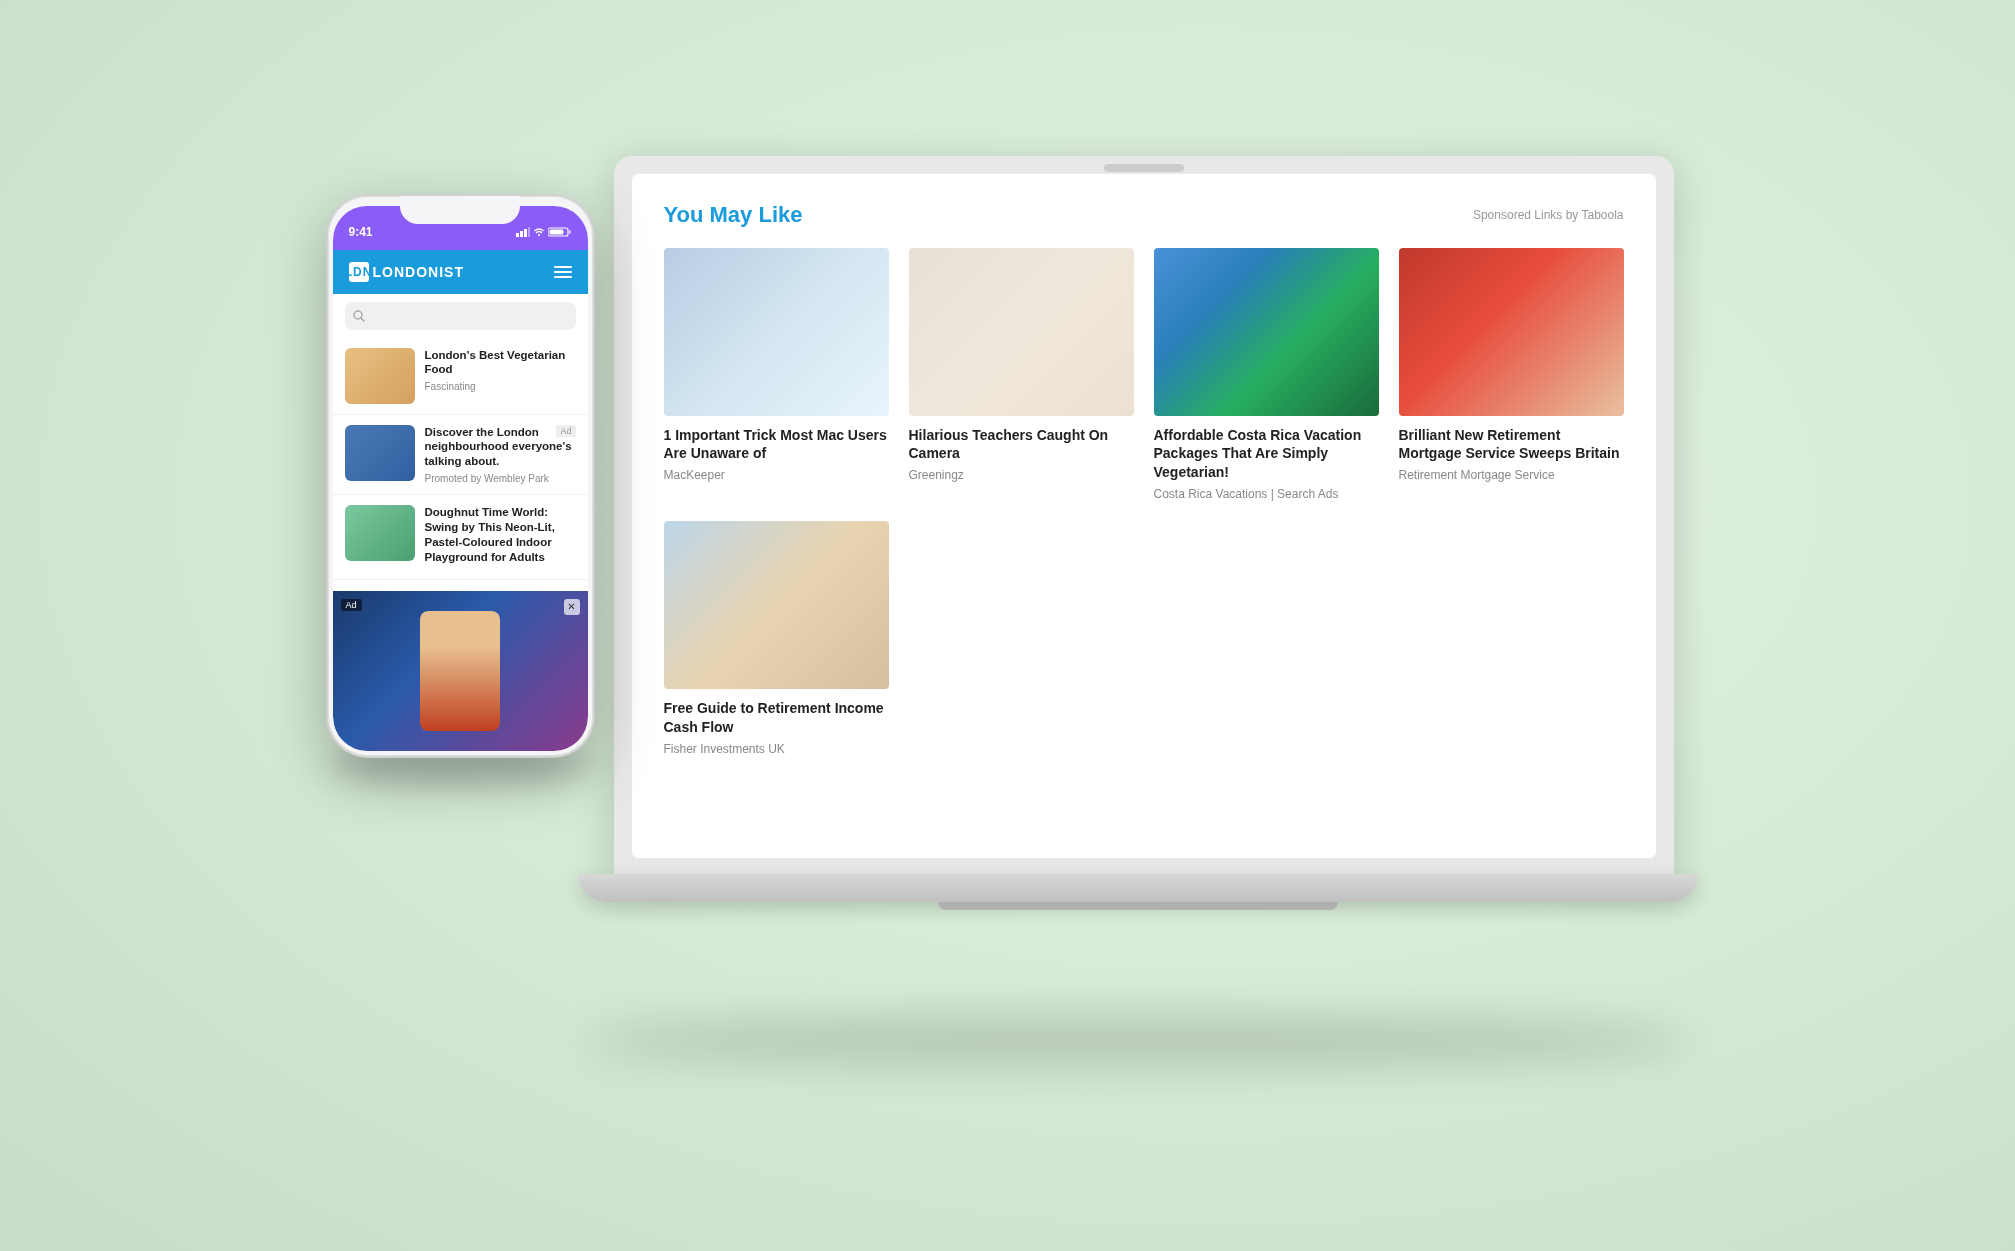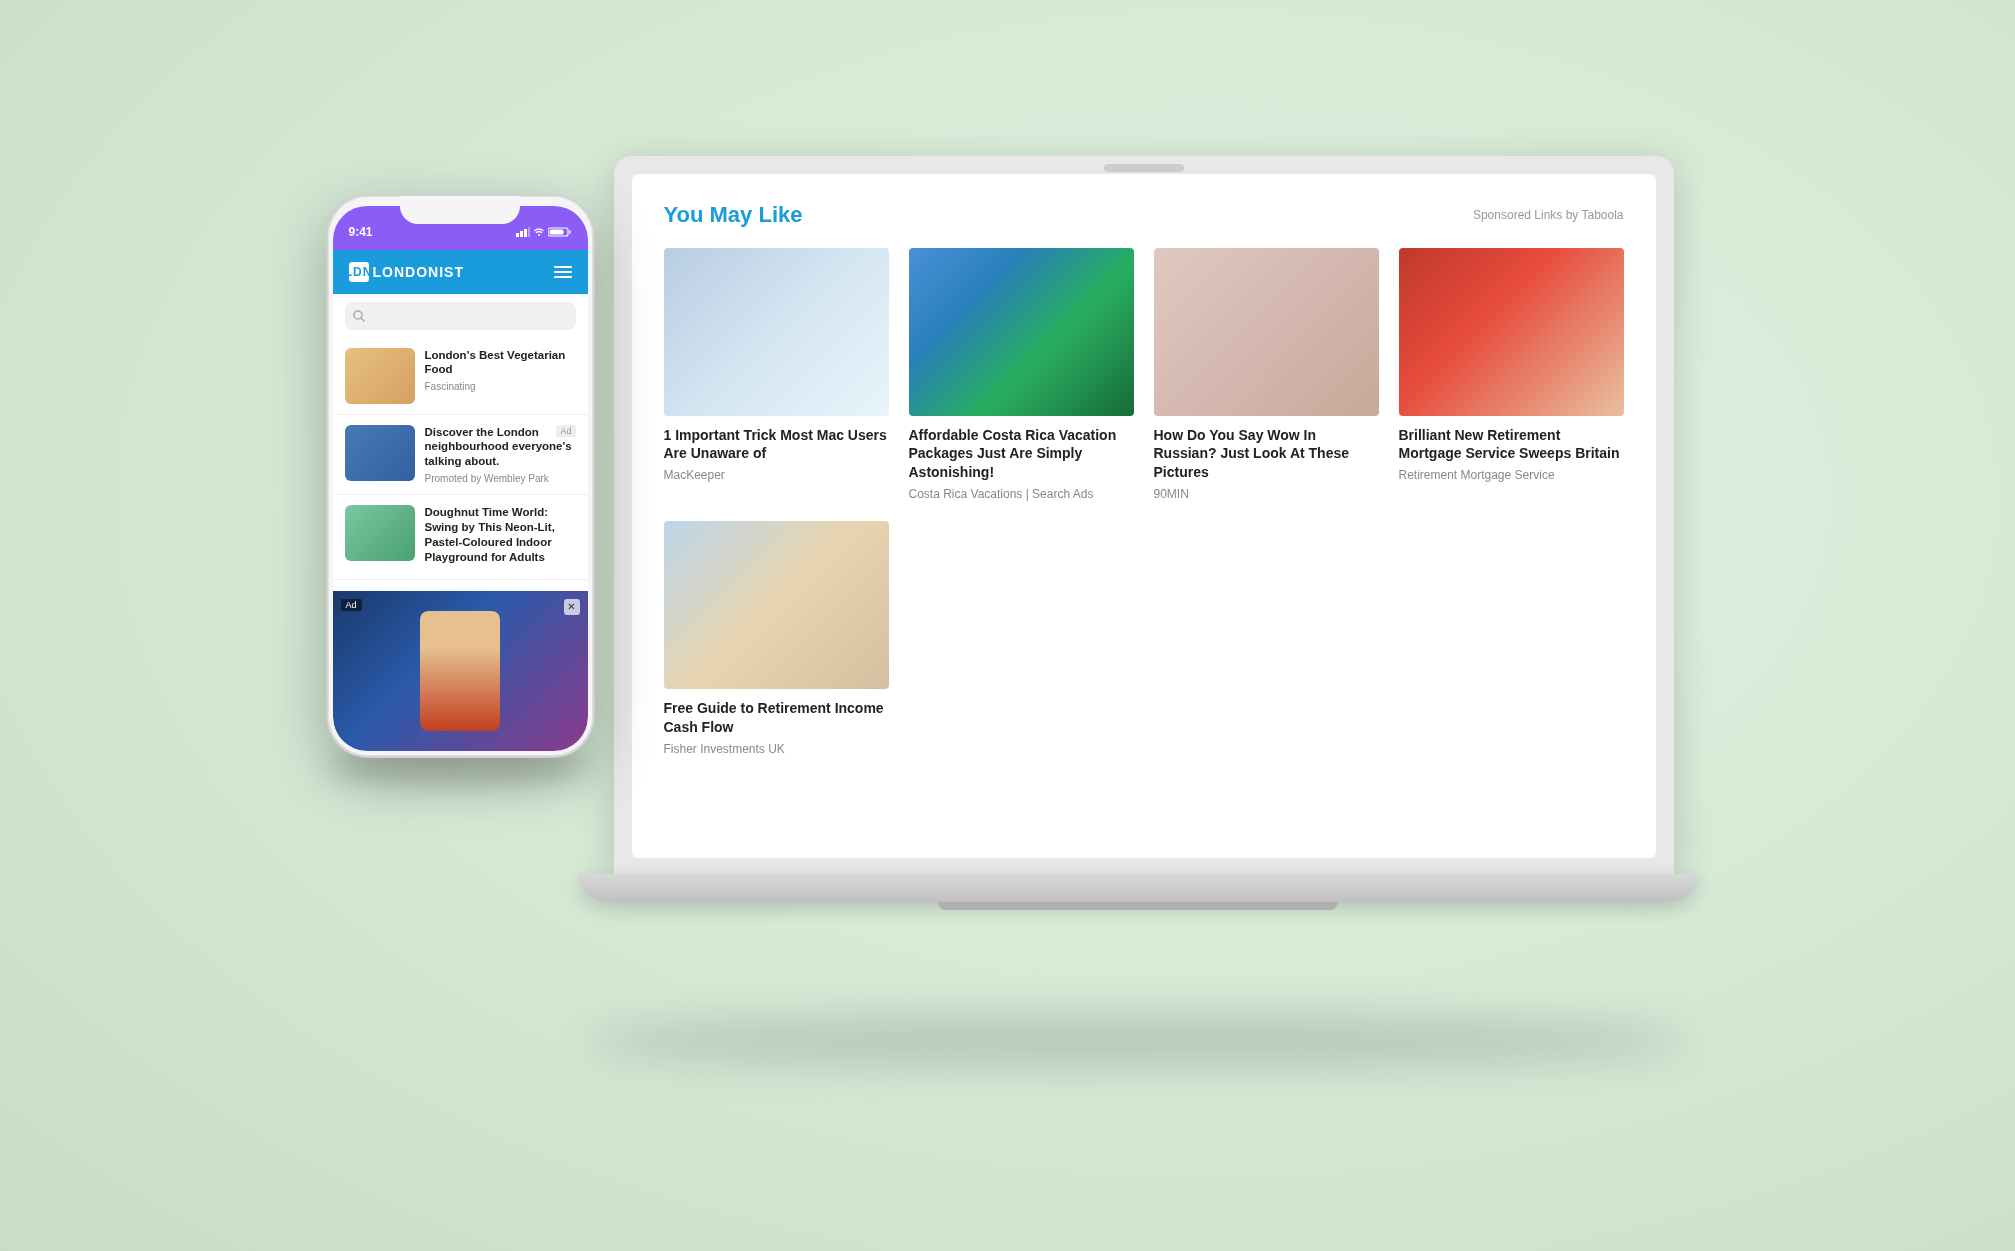--- a/index.html
+++ b/index.html
@@ -451,31 +451,31 @@
           <div class="taboola-grid" id="taboola-grid">
           <div class="taboola-card">
       <div class="taboola-card-img">
         <div class="taboola-card-img-inner img-mac"></div>
       </div>
       <div class="taboola-card-title">1 Important Trick Most Mac Users Are Unaware of</div>
       <div class="taboola-card-source">MacKeeper</div>
     </div>
               <div class="taboola-card">
       <div class="taboola-card-img">
-        <div class="taboola-card-img-inner img-costarica"></div>
-      </div>
-      <div class="taboola-card-title">Affordable Costa Rica Vacation Packages Just Are Simply Astonishing!</div>
-      <div class="taboola-card-source">Costa Rica Vacations | Search Ads</div>
+        <div class="taboola-card-img-inner img-teachers"></div>
+      </div>
+      <div class="taboola-card-title">Hilarious Teachers Caught On Camera</div>
+      <div class="taboola-card-source">Greeningz</div>
     </div>
               <div class="taboola-card">
       <div class="taboola-card-img">
-        <div class="taboola-card-img-inner img-russian"></div>
-      </div>
-      <div class="taboola-card-title">How Do You Say Wow In Russian? Just Look At These Pictures</div>
-      <div class="taboola-card-source">90MIN</div>
+        <div class="taboola-card-img-inner img-costarica"></div>
+      </div>
+      <div class="taboola-card-title">Affordable Costa Rica Vacation Packages That Are Simply Vegetarian!</div>
+      <div class="taboola-card-source">Costa Rica Vacations | Search Ads</div>
     </div>
               <div class="taboola-card">
       <div class="taboola-card-img">
         <div class="taboola-card-img-inner img-retirement"></div>
       </div>
       <div class="taboola-card-title">Brilliant New Retirement Mortgage Service Sweeps Britain</div>
       <div class="taboola-card-source">Retirement Mortgage Service</div>
     </div>
               <div class="taboola-card">
       <div class="taboola-card-img">

